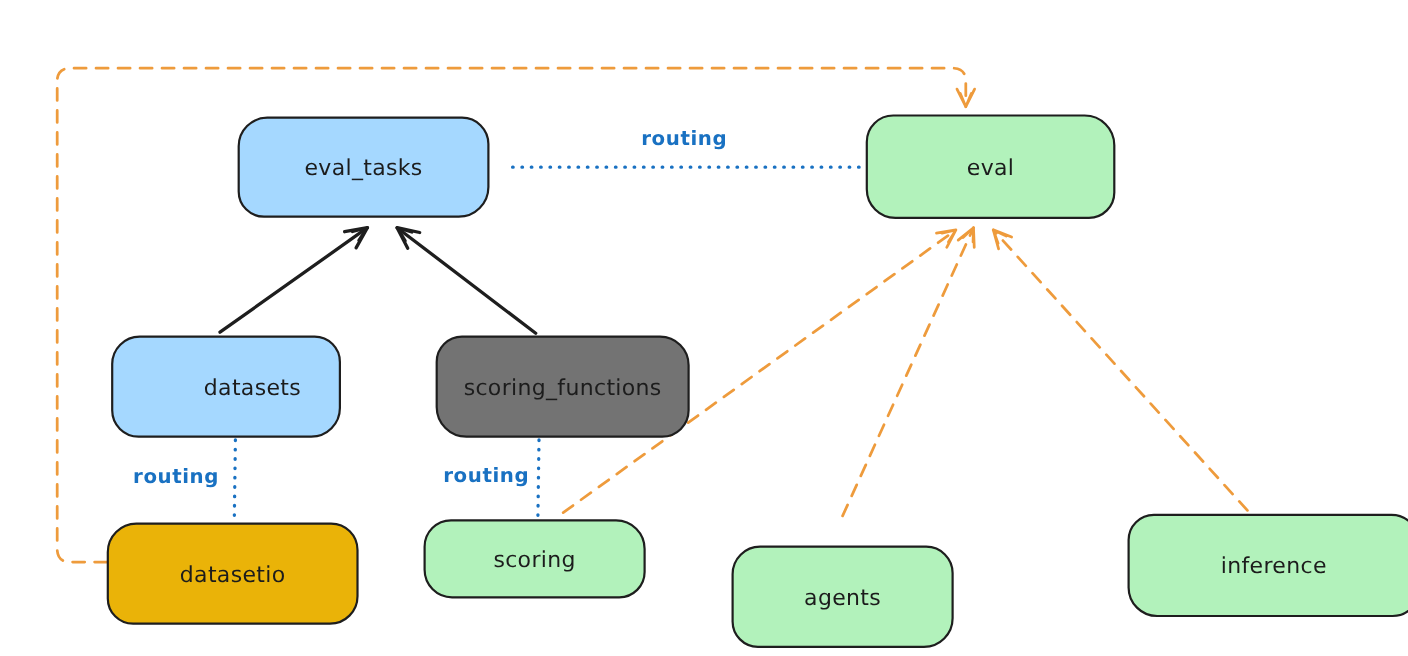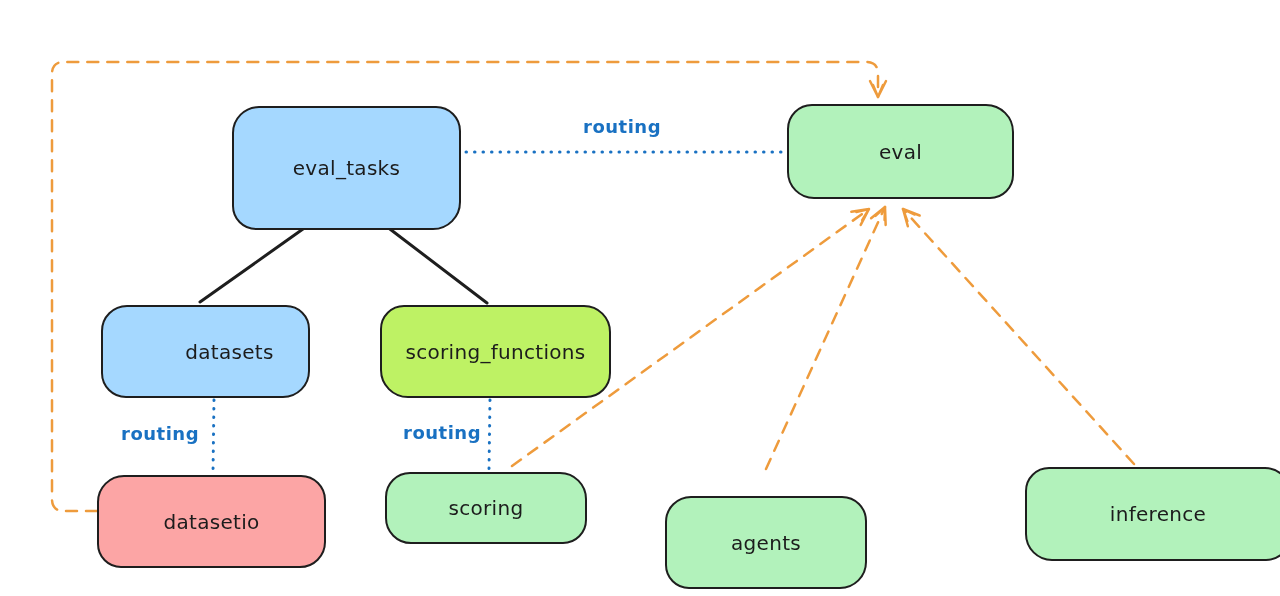--- a/index.html
+++ b/index.html
@@ -21,21 +21,21 @@
     position: absolute;
     box-sizing: border-box;
     border: 2.5px solid #1e1e1e;
     display: flex;
     align-items: center;
     justify-content: center;
     font-size: 20px;
     color: #1c1c1c;
     letter-spacing: 0.3px;
   }
-  #n-eval-tasks         { left: 232px;  top: 106px; width: 229px; height: 124px; border-radius: 27px 25px 28px 24px; }
+  #n-eval-tasks         { left: 216px;  top: 106px; width: 229px; height: 92px; border-radius: 27px 25px 28px 24px; }
   #n-eval               { left: 787px;  top: 104px; width: 227px; height: 95px; border-radius: 25px 28px 24px 27px; }
   #n-datasets           { left: 101px;  top: 305px; width: 209px; height: 93px; border-radius: 26px 24px 27px 25px; padding-left: 48px; }
   #n-scoring-functions  { left: 380px;  top: 305px; width: 231px; height: 93px; border-radius: 24px 27px 25px 28px; }
   #n-datasetio          { left: 97px;   top: 475px; width: 229px; height: 93px; border-radius: 27px 25px 26px 24px; }
   #n-scoring            { left: 385px;  top: 472px; width: 202px; height: 72px; border-radius: 25px 27px 24px 26px; }
   #n-agents             { left: 665px;  top: 472px; width: 202px; height: 93px; border-radius: 26px 25px 27px 24px; }
   #n-inference          { left: 1025px; top: 467px; width: 266px; height: 94px; border-radius: 24px 26px 25px 27px; }
   .routing-label {
     position: absolute;
     font-size: 18px;
@@ -76,24 +76,24 @@
 
   <div class="node" id="n-eval-tasks" style="background-color: rgb(165, 216, 255);">
     <span>eval_tasks</span>
   </div>
   <div class="node" id="n-eval" style="background-color: rgb(178, 242, 187);">
     <span>eval</span>
   </div>
   <div class="node" id="n-datasets" style="background-color: rgb(165, 216, 255);">
     <span>datasets</span>
   </div>
-  <div class="node" id="n-scoring-functions" style="background-color: #bef264;">
+  <div class="node" id="n-scoring-functions" style="background-color: #737373; margin-left: 16px;">
     <span>scoring_functions</span>
   </div>
-  <div class="node" id="n-datasetio" style="background-color: #fca5a5;">
+  <div class="node" id="n-datasetio" style="background-color: #eab308;">
     <span>datasetio</span>
   </div>
   <div class="node" id="n-scoring" style="background-color: rgb(178, 242, 187);">
     <span>scoring</span>
   </div>
   <div class="node" id="n-agents" style="background-color: rgb(178, 242, 187); margin-top: 24px;">
     <span>agents</span>
   </div>
   <div class="node" id="n-inference" style="background-color: rgb(178, 242, 187);">
     <span>inference</span>

